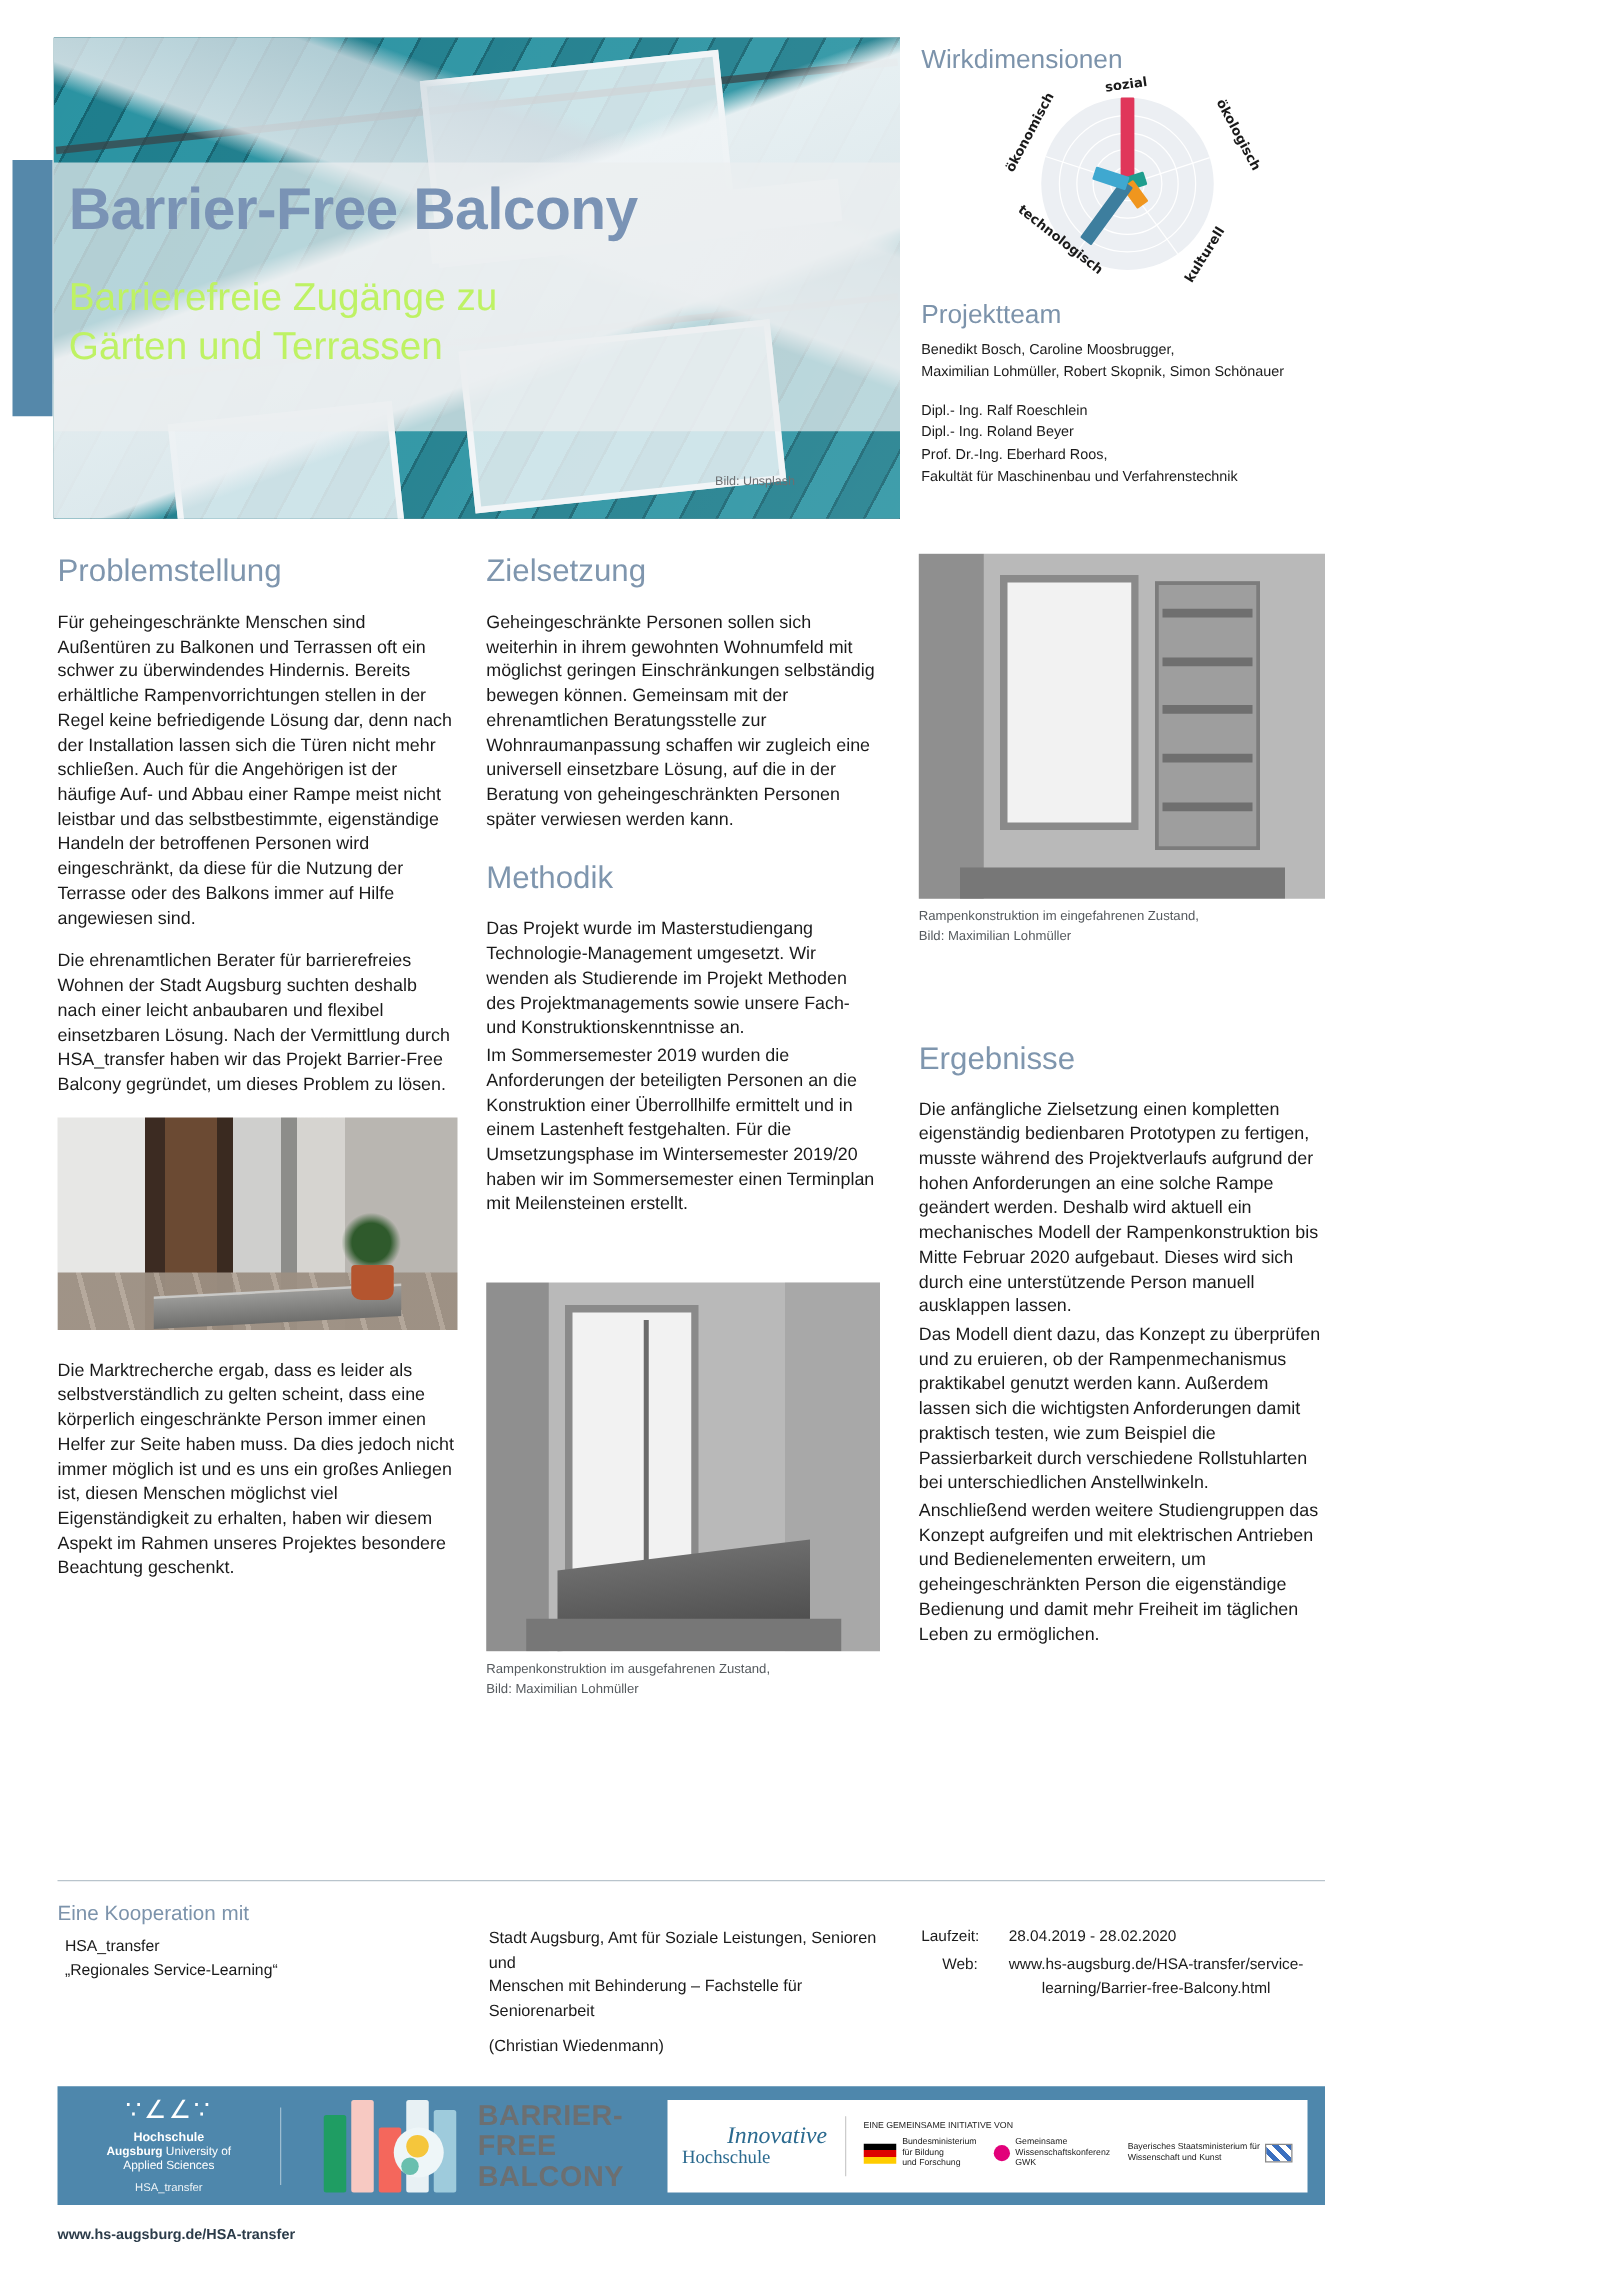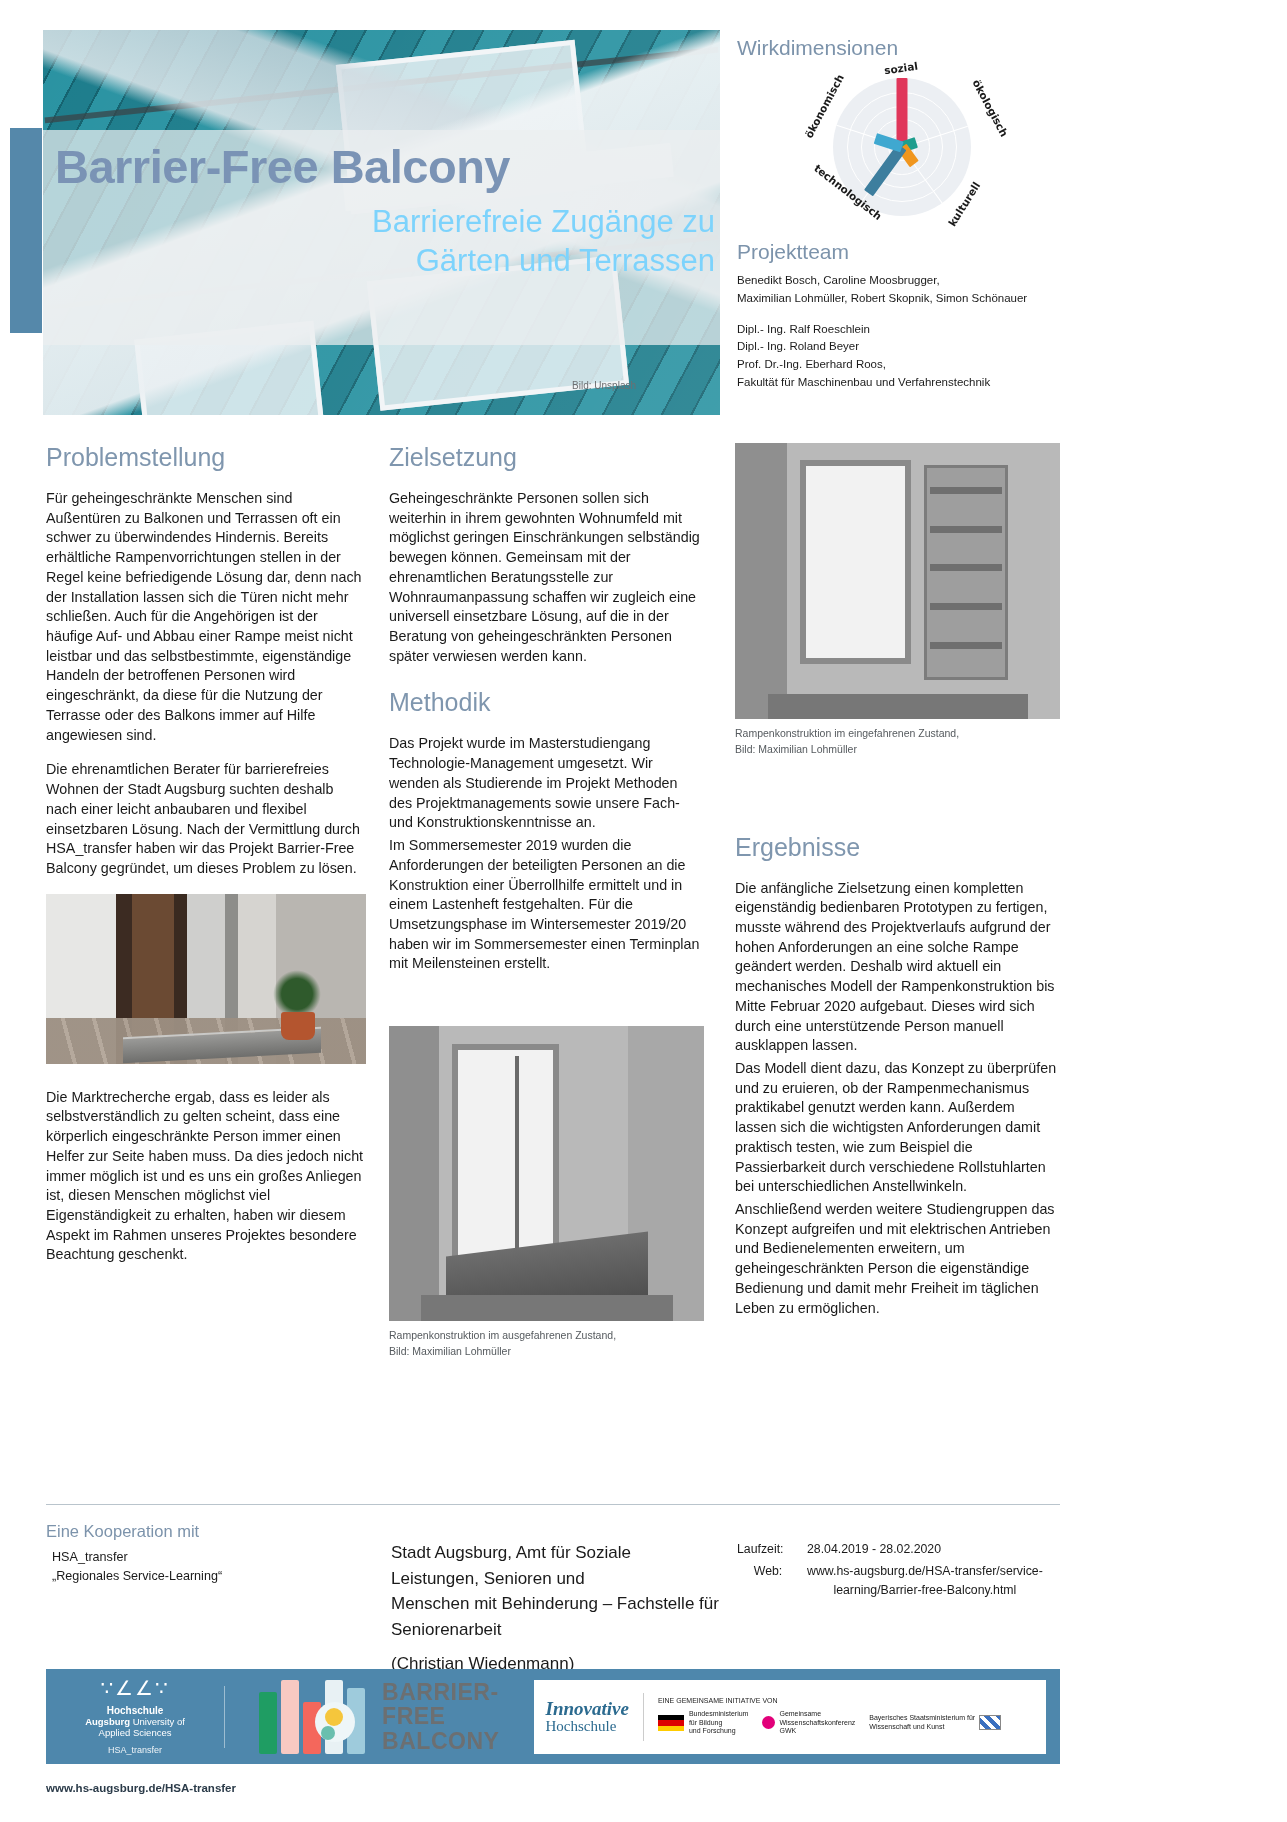--- a/index.html
+++ b/index.html
@@ -77,26 +77,25 @@
   }
   .hero-text { position: absolute; left: 12px; top: 112px; width: 660px; }
   .hero-title {
     font-size: 47px;
     font-weight: bold;
     color: #7a93b5;
     letter-spacing: -0.5px;
     line-height: 1.05;
   }
   .hero-sub {
-    margin-top: 12px;
+    margin-top: 28px;
     font-size: 31px;
-    color: #7dd3fc;
+    color: #bef264;
     line-height: 1.25;
     font-weight: 400;
-    text-align: right;
   }
   .hero-credit {
     position: absolute;
     right: 84px; bottom: 24px;
     font-size: 10px;
     color: #6d6f72;
   }
 
   
   .rcol { position: absolute; left: 737px; top: 36px; width: 320px; }
@@ -220,21 +219,21 @@
 
   
   .divider {
     position: absolute; left: 46px; top: 1504px; width: 1014px;
     border-top: 1px solid #b9c4cc;
   }
   .foot-h { position:absolute; left:46px; top: 1522px; font-size: 16.5px; }
   .foot-c1 { position:absolute; left:52px; top: 1548px; width: 330px;
              font-size: 12.6px; color:#1a1a1a; line-height: 1.5; }
   .foot-c2 { position:absolute; left:391px; top: 1540px; width: 330px;
-             font-size: 17px; color:#1a1a1a; line-height: 1.5; }
+             font-size: 13px; color:#1a1a1a; line-height: 1.5; }
   .foot-c3 { position:absolute; left:737px; top: 1540px; width: 330px;
              font-size: 12.3px; color:#1a1a1a; line-height: 1.5; }
   .foot-c3 .row { display:flex; gap:8px; }
   .foot-c3 .lab { width: 62px; flex: none; }
 
   
   .logobar {
     position:absolute; left:46px; top:1669px; width:1014px; height:95px;
     background:#4e87ac;
     display:flex; align-items:center;
@@ -250,21 +249,21 @@
   .bfb-glyph { position:relative; width: 132px; height: 74px; }
   .bfb-glyph span { position:absolute; bottom:0; border-radius:2px; }
   .bfb-txt { color:#6c6f71; font-weight:bold; font-size:23px; line-height:1.05; letter-spacing:.5px; }
 
   .logo-ih {
     margin-left: auto; margin-right: 14px;
     background:#fff; height: 74px; width: 600px;
     display:flex; align-items:center; gap:14px; padding: 0 12px;
   }
   .ih-name { font-family: "Liberation Serif", serif; color:#2b6a8f; line-height:1.05; }
-  .ih-name .l1 { font-size: 19px; font-weight: bold; font-style: italic; }
+  .ih-name .l1 { font-size: 19px; font-weight: normal; font-style: italic; margin-left: 36px; }
   .ih-name .l2 { font-size: 15px; }
   .ih-sep { width:1px; height:48px; background:#ccc; }
   .ih-blk { font-size: 7px; color:#222; line-height:1.25; }
   .ih-flag { display:inline-block; width:26px; height:16px;
      background: linear-gradient(180deg,#000 0 33%, #d00 33% 66%, #fc0 66% 100%);
      margin-right:5px; vertical-align:middle; }
   .ih-circ { display:inline-block; width:13px;height:13px;border-radius:50%;
      background:#e2007a; margin-right:4px; vertical-align:middle;}
   .ih-bav { display:inline-block; width:22px;height:15px;
      background: repeating-linear-gradient(45deg,#fff 0 4px,#3a6fbf 4px 8px);

